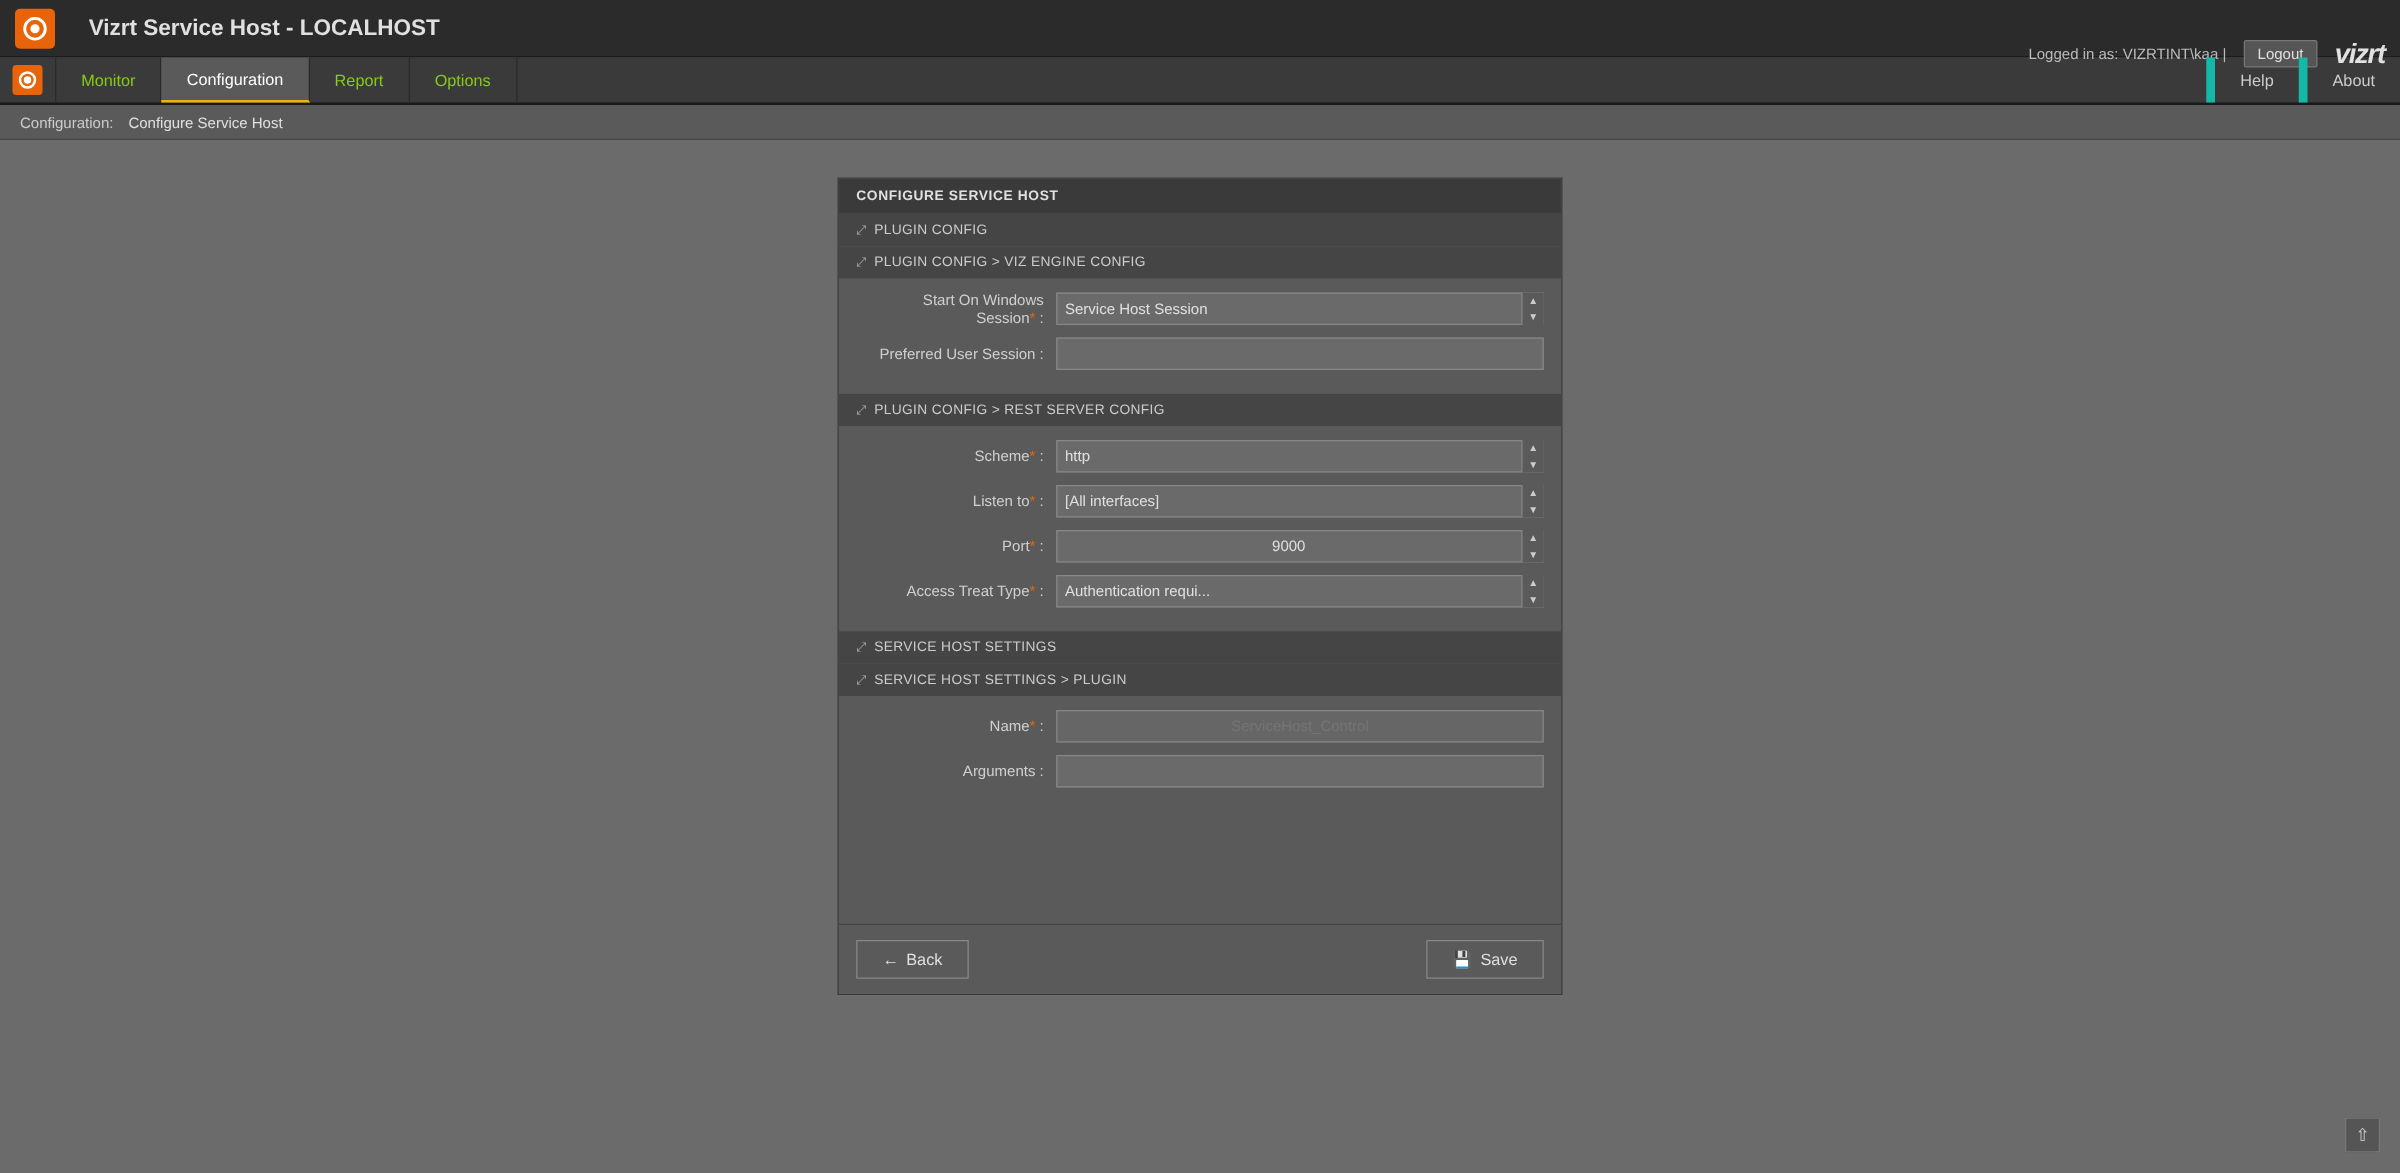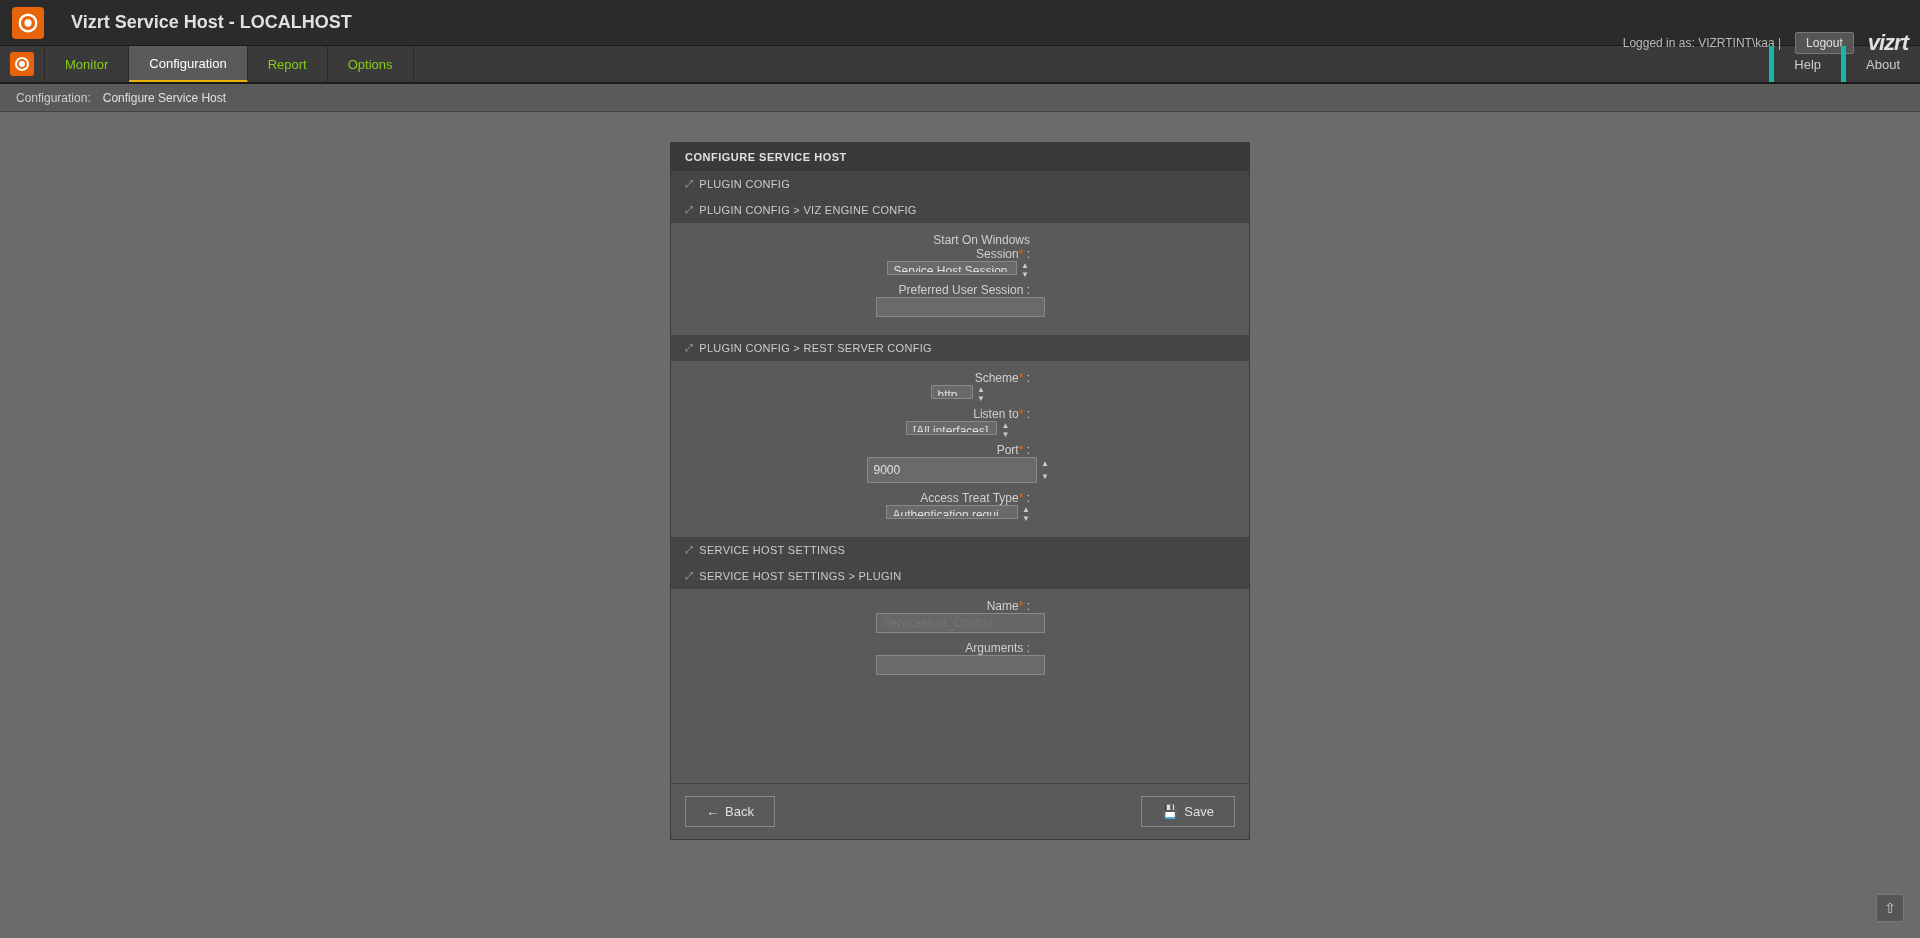--- a/index.html
+++ b/index.html
@@ -115,21 +115,21 @@
       display: flex;
       align-items: stretch;
     }
     .nav-right-item {
       padding: 0 20px;
       display: flex;
       align-items: center;
       cursor: pointer;
       font-size: 13px;
       color: #ccc;
-      border-left: 5px solid #14b8a6;
+      border-left: 7px solid #14b8a6;
     }
 
     
     .breadcrumb-bar {
       background: #5a5a5a;
       height: 28px;
       display: flex;
       align-items: center;
       padding: 0 16px;
       font-size: 12px;
@@ -188,21 +188,20 @@
     .form-body {
       background: #5a5a5a;
       padding: 10px 14px;
     }
 
     .form-row {
       display: flex;
       align-items: center;
       margin-bottom: 8px;
       min-height: 28px;
-      flex-direction: column;
     }
     .form-label {
       width: 160px;
       font-size: 12px;
       color: #d0d0d0;
       text-align: right;
       padding-right: 10px;
       flex-shrink: 0;
     }
     .form-label .required {
@@ -210,35 +209,36 @@
     }
 
     .form-input {
       flex: 1;
       height: 26px;
       background: #6a6a6a;
       border: 1px solid #888;
       color: #e0e0e0;
       padding: 2px 6px;
       font-size: 12px;
+      text-align: center;
     }
     .form-input.disabled {
       background: #666;
       color: #aaa;
     }
 
     .form-select-wrapper {
       flex: 1;
       position: relative;
       display: flex;
       align-items: center;
     }
     .form-select {
       width: 100%;
-      height: 14px;
+      height: 26px;
       background: #6a6a6a;
       border: 1px solid #888;
       color: #e0e0e0;
       padding: 2px 24px 2px 6px;
       font-size: 12px;
       appearance: none;
       cursor: pointer;
     }
     .select-spinners {
       position: absolute;

